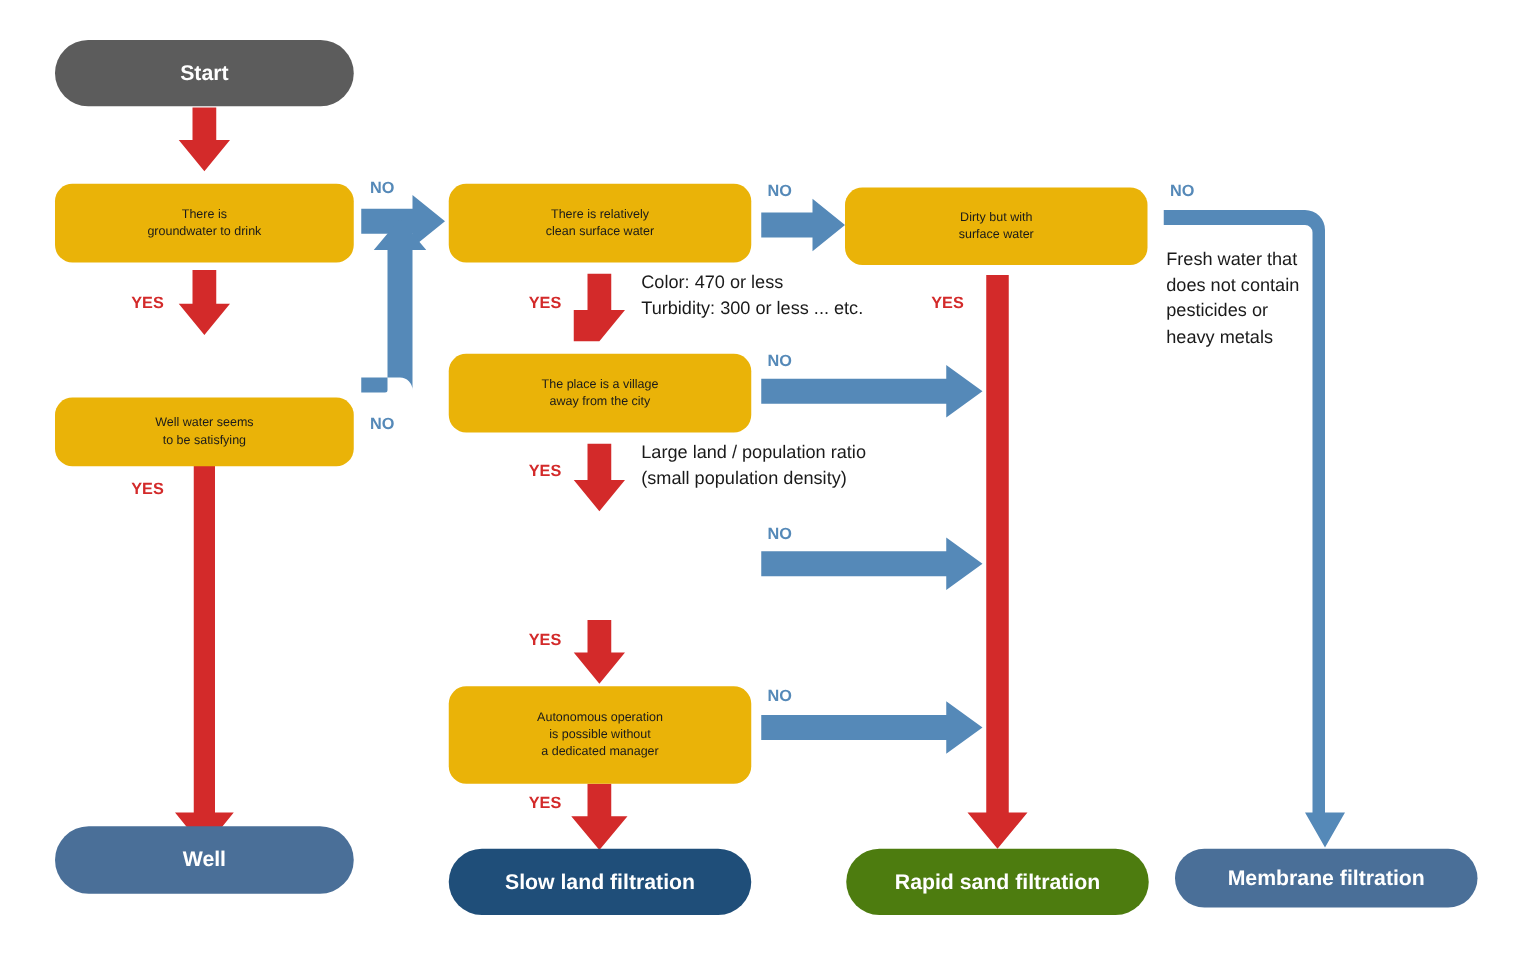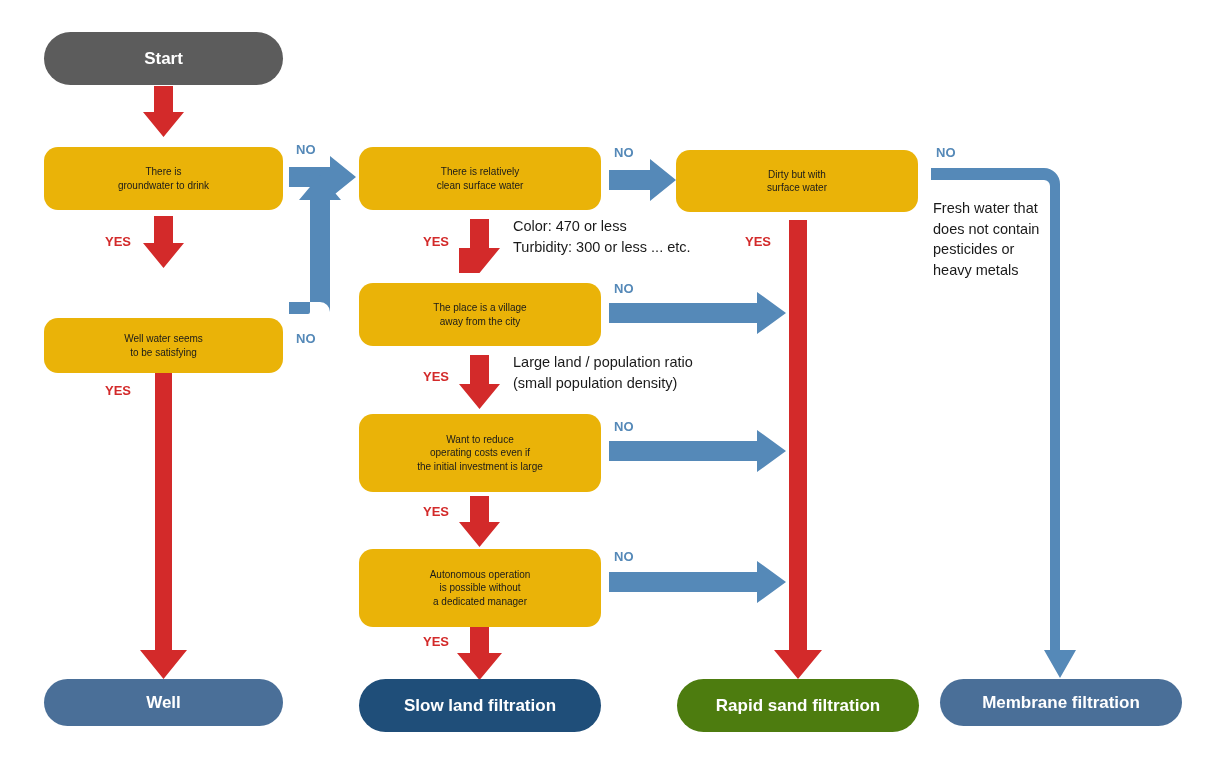--- a/index.html
+++ b/index.html
@@ -163,38 +163,33 @@
   <div class="decision-box" style="left:359px; top:147px; width:242px; height:63px;">
     <span style="white-space:pre-line;">There is relatively
 clean surface water</span>
   </div>
 
   <div class="decision-box" style="left:359px; top:283px; width:242px; height:63px;">
     <span style="white-space:pre-line;">The place is a village
 away from the city</span>
   </div>
 
-  <div class="decision-box" style="left:359px; top:414px; width:242px; height:78px;">
-    <span style="white-space:pre-line;">Want to reduce
-operating costs even if
-the initial investment is large</span>
-  </div>
 
   <div class="decision-box" style="left:359px; top:549px; width:242px; height:78px;">
     <span style="white-space:pre-line;">Autonomous operation
 is possible without
 a dedicated manager</span>
   </div>
 
   <div class="decision-box" style="left:676px; top:150px; width:242px; height:62px;">
     <span style="white-space:pre-line;">Dirty but with
 surface water</span>
   </div>
 
-  <div class="terminal-pill" style="left:44px; top:679px; width:239px; height:47px; background:#4a6f98;">
+  <div class="terminal-pill" style="left:44px; top:661px; width:239px; height:54px; background:#4a6f98;">
     <span>Well</span>
   </div>
 
   <div class="terminal-pill" style="left:359px; top:679px; width:242px; height:53px; background:#1f4e79;">
     <span>Slow land filtration</span>
   </div>
 
   <div class="terminal-pill" style="left:677px; top:679px; width:242px; height:53px; background:#4d7c0f;">
     <span>Rapid sand filtration</span>
   </div>

